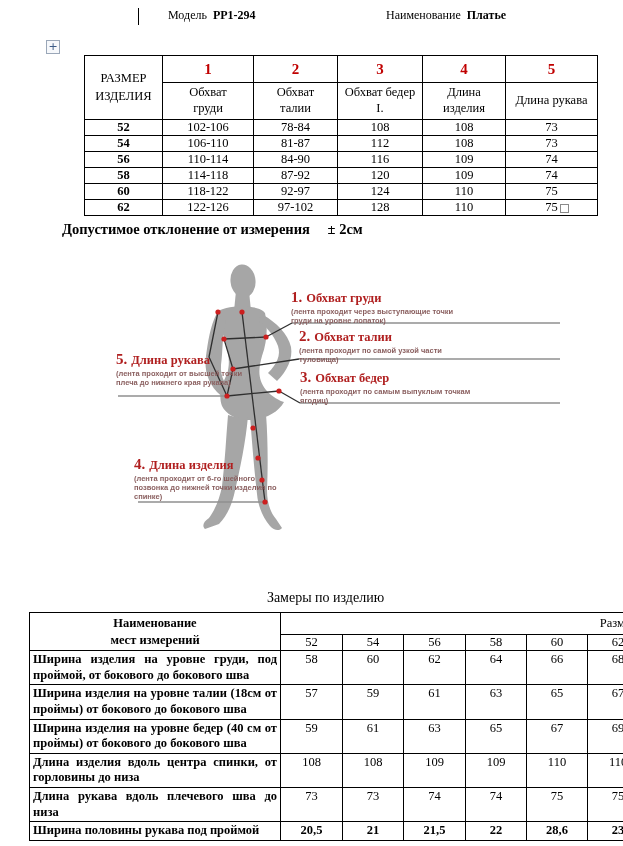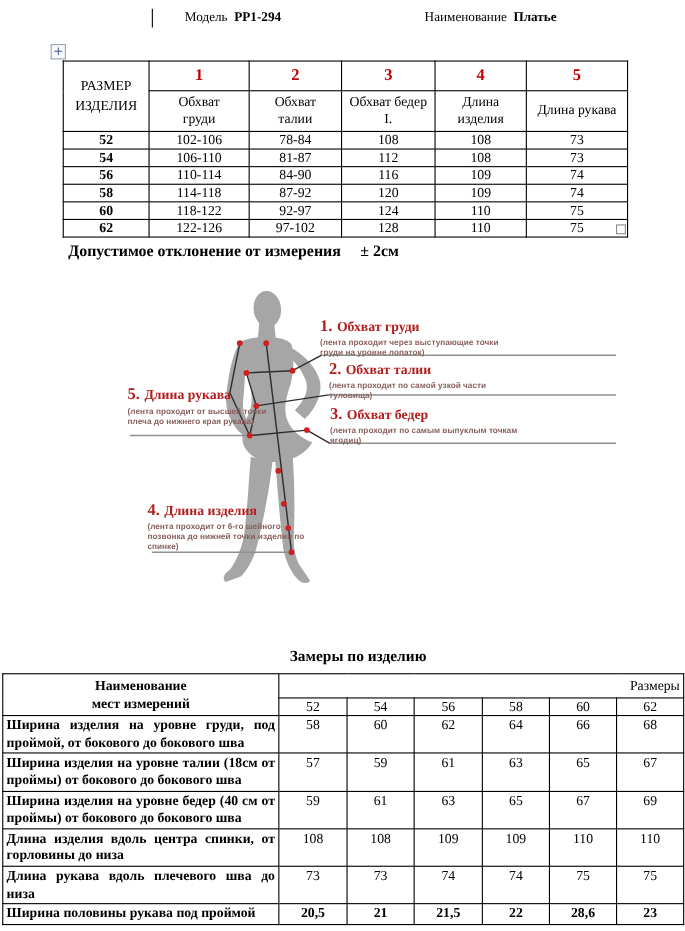--- a/index.html
+++ b/index.html
@@ -15,21 +15,21 @@
   #name-block{position:absolute;left:218px;top:0;white-space:nowrap;}
   #text-cursor{top:8px;left:138px;width:1px;height:17px;background:#000;}
 
   
   #move-handle{top:40px;left:46px;width:12px;height:12px;border:1px solid #9aa7b8;
     color:#3b5a86;font-size:11px;line-height:11px;text-align:center;
     font-family:"DejaVu Sans", sans-serif;background:#f6f8fb;}
   #resize-handle{top:204px;left:560px;width:7px;height:7px;border:1px solid #8a8a8a;background:#fff;}
 
   
-  table{border-collapse:collapse;}
+  table{border-collapse:collapse;margin-left:27px;}
   #size-table{top:55px;left:57px;width:513px;table-layout:fixed;}
   #size-table td{border:1px solid #000;text-align:center;font-size:12.5px;padding:0 2px;overflow:hidden;}
   #size-table td.corner{font-size:12.5px;line-height:1.4;}
   #size-table tr.num-row td{height:26px;}
   #size-table td.num{font-size:15px;font-weight:bold;color:#c00000;}
   #size-table tr.lbl-row td{height:36px;line-height:1.25;}
   #size-table tr.data-row td{height:15px;line-height:15px;}
   #size-table td.size{font-weight:bold;}
 
   
@@ -47,21 +47,21 @@
   #ann-1 .adesc{width:168px;}
   #ann-2{left:299px;top:327px;width:185px;}
   #ann-2 .adesc{width:150px;}
   #ann-3{left:300px;top:368px;width:200px;}
   #ann-3 .adesc{width:178px;}
   #ann-5{left:116px;top:350px;width:144px;}
   #ann-4{left:134px;top:455px;width:152px;}
 
   
   #measures-title{top:590px;left:0;width:623px;text-align:center;text-indent:28px;
-      font-size:14px;font-weight:bold;}
+      font-size:14px;font-weight:normal;}
   #measure-table{top:612px;left:2px;width:619px;table-layout:fixed;}
   #measure-table td{border:1px solid #000;font-size:12.5px;padding:0 3px;overflow:hidden;}
   #measure-table td.nameh{text-align:center;font-weight:bold;line-height:1.3;vertical-align:middle;}
   #measure-table td.sizesh{text-align:right;font-weight:normal;height:21px;}
   #measure-table tr.sizes-row td{height:15px;text-align:center;line-height:15px;}
   #measure-table tr.mrow td{vertical-align:top;}
   #measure-table tr.mrow td.mlabel{font-weight:bold;text-align:justify;line-height:1.25;padding:1px 3px;}
   #measure-table tr.mrow td.mval{text-align:center;padding-top:1px;}
   #measure-table tr.two-line td{height:31px;}
   #measure-table tr.one-line td{height:16px;font-weight:bold;}

